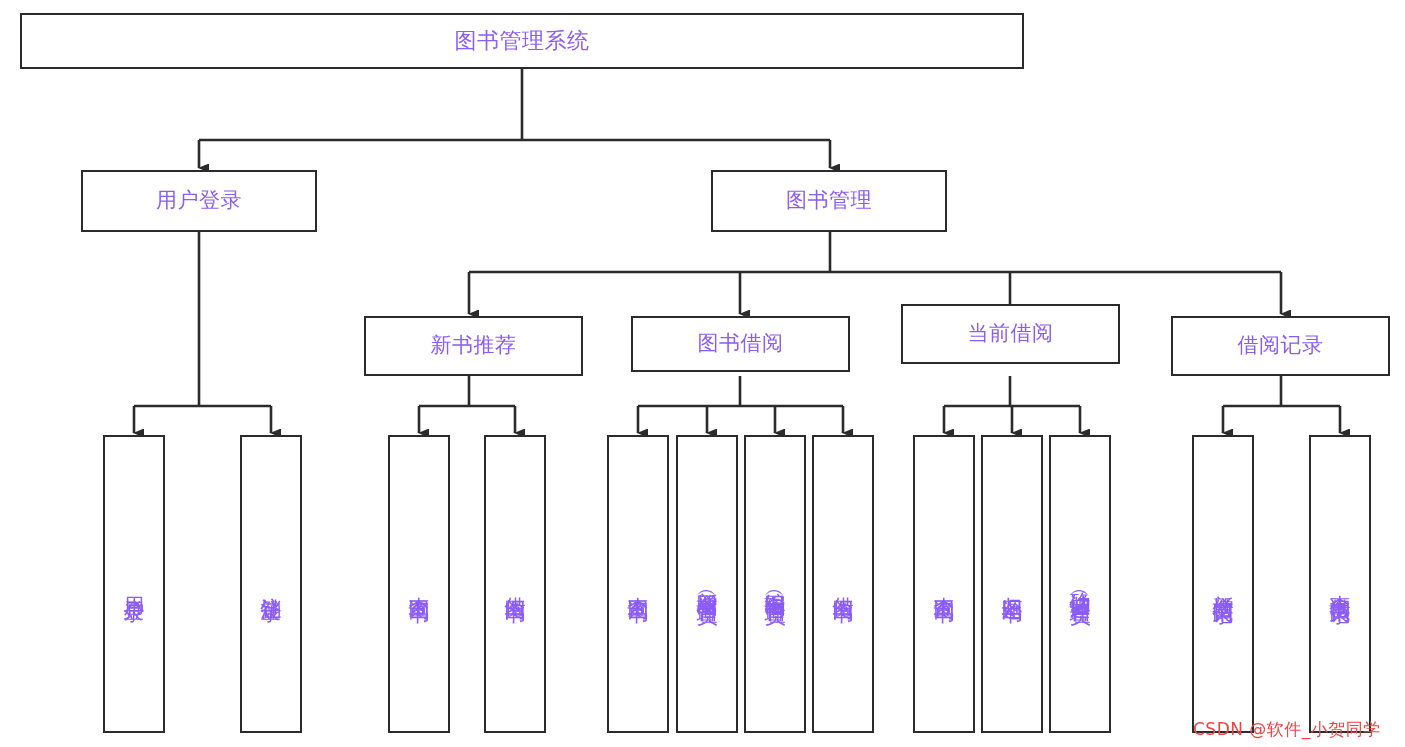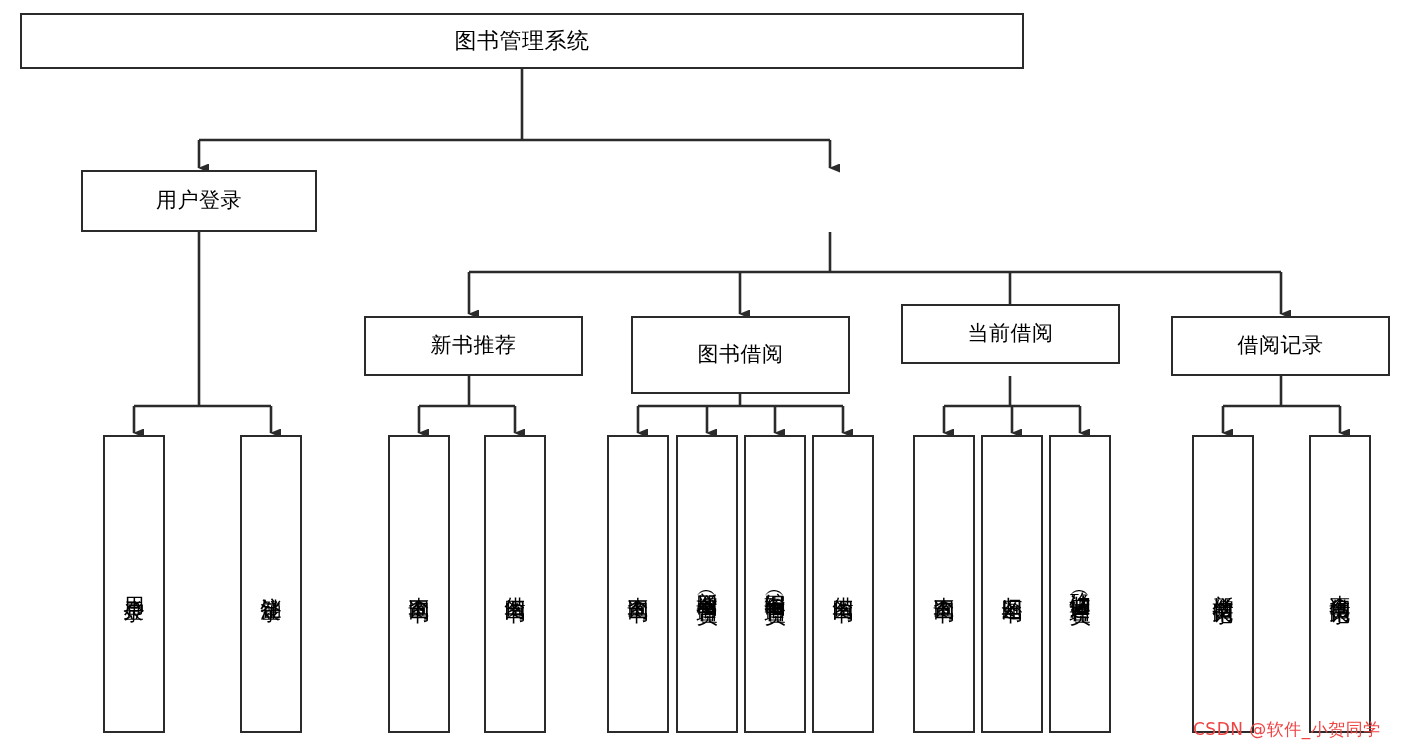--- a/index.html
+++ b/index.html
@@ -26,21 +26,21 @@
     pointer-events: none;
   }
   .node {
     position: absolute;
     box-sizing: border-box;
     border: 2px solid #2b2b2b;
     background: #ffffff;
     display: flex;
     align-items: center;
     justify-content: center;
-    color: #000000;
+    color: #8b5cf6;
   }
   .node-label {
     display: block;
     line-height: 1.12;
     letter-spacing: 0.5px;
   }
   
   .node.horiz .node-label {
     font-size: 21px;
     white-space: nowrap;
@@ -125,25 +125,28 @@
     </g>
   </svg>
 
   <div class="node horiz root" style="left:20px; top:13px; width:1004px; height:56px;">
     <span class="node-label">图书管理系统</span>
   </div>
 
   <div class="node horiz" style="left:81px; top:170px; width:236px; height:62px;">
     <span class="node-label">用户登录</span>
   </div>
+  <div class="node horiz" style="left:711px; top:170px; width:236px; height:62px;">
+    <span class="node-label">图书管理</span>
+  </div>
 
   <div class="node horiz" style="left:364px; top:316px; width:219px; height:60px;">
     <span class="node-label">新书推荐</span>
   </div>
-  <div class="node horiz" style="left:631px; top:316px; width:219px; height:78px;">
+  <div class="node horiz" style="left:631px; top:316px; width:219px; height:56px;">
     <span class="node-label">图书借阅</span>
   </div>
   <div class="node horiz" style="left:901px; top:304px; width:219px; height:60px;">
     <span class="node-label">当前借阅</span>
   </div>
   <div class="node horiz" style="left:1171px; top:316px; width:219px; height:60px;text-align:center;">
     <span class="node-label">借阅记录</span>
   </div>
 
   <div class="node vert" style="left:103px; top:435px; width:62px; height:298px;">

